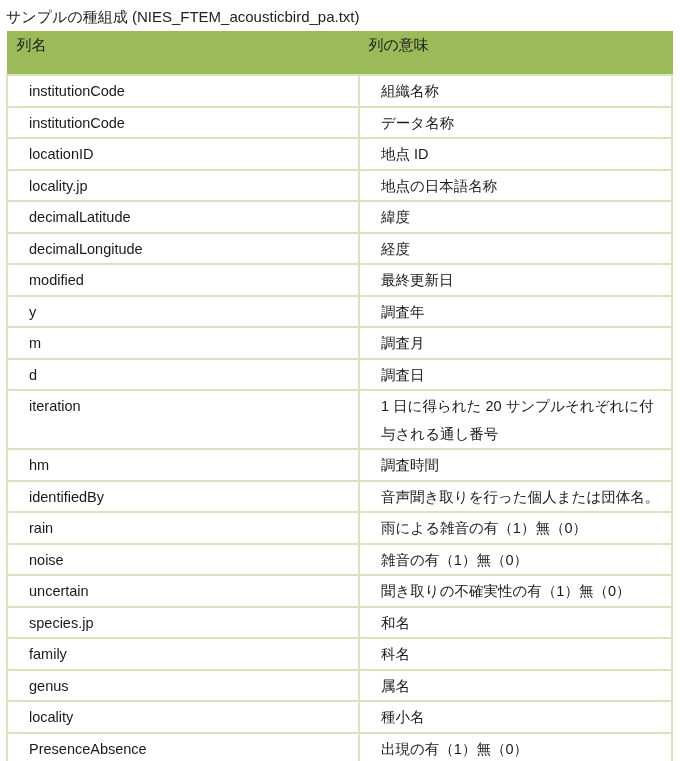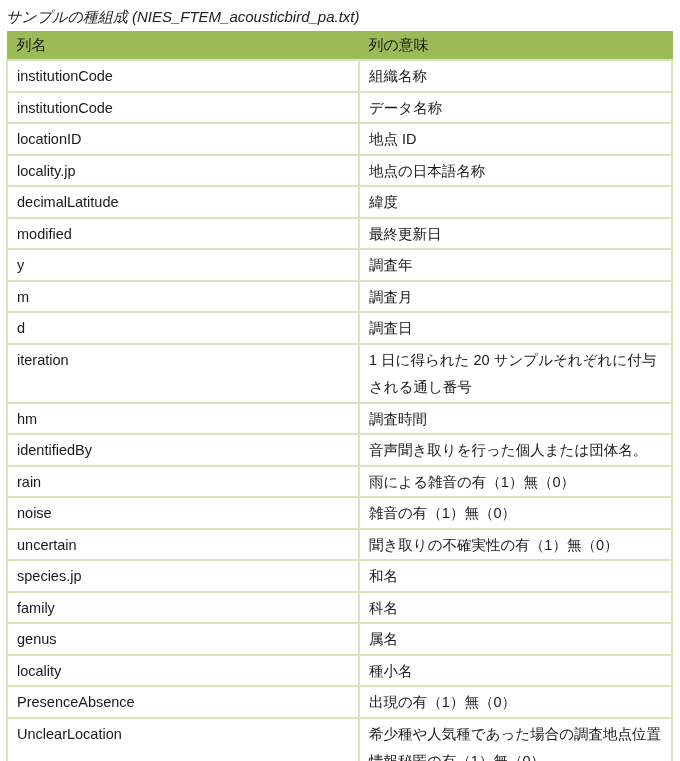--- a/index.html
+++ b/index.html
@@ -15,46 +15,45 @@
     color: #1a1a1a;
   }
   .caption {
     position: absolute;
     left: 6px;
     top: 7px;
     font-size: 15px;
     line-height: 20px;
     color: #222;
     white-space: nowrap;
-    font-style: italic;
   }
   table.spec {
     position: absolute;
     left: 6px;
     top: 31px;
     width: 665px;
     border-collapse: collapse;
     table-layout: fixed;
     font-size: 14.5px;
   }
   table.spec col.c1 { width: 352px; }
   table.spec col.c2 { width: 313px; }
   table.spec th {
     background: #9bbb59;
     color: #1a1a1a;
     font-weight: normal;
     text-align: left;
     height: 27px;
-    padding: 0 0 0 9px;
+    padding: 0 0 15px 9px;
     border: 1px solid #9bbb59;
     font-size: 15px;
   }
   table.spec td {
     border: 2px solid #d7e4bd;
-    padding: 2px 9px 0 9px;
+    padding: 2px 9px 0 21px;
     line-height: 27.5px;
     vertical-align: top;
     height: 24px;
   }
   table.spec td.c2 {
     border-left: 2px solid #c3d69b;
   }
 </style>
 </head>
 <body>
@@ -85,20 +84,24 @@
         <td class="c1">locationID</td>
         <td class="c2">地点 ID</td>
       </tr>
     <tr>
         <td class="c1">locality.jp</td>
         <td class="c2">地点の日本語名称</td>
       </tr>
     <tr>
         <td class="c1">decimalLatitude</td>
         <td class="c2">緯度</td>
+      </tr>
+    <tr>
+        <td class="c1">decimalLongitude</td>
+        <td class="c2">経度</td>
       </tr>
     <tr>
         <td class="c1">modified</td>
         <td class="c2">最終更新日</td>
       </tr>
     <tr>
         <td class="c1">y</td>
         <td class="c2">調査年</td>
       </tr>
     <tr>

